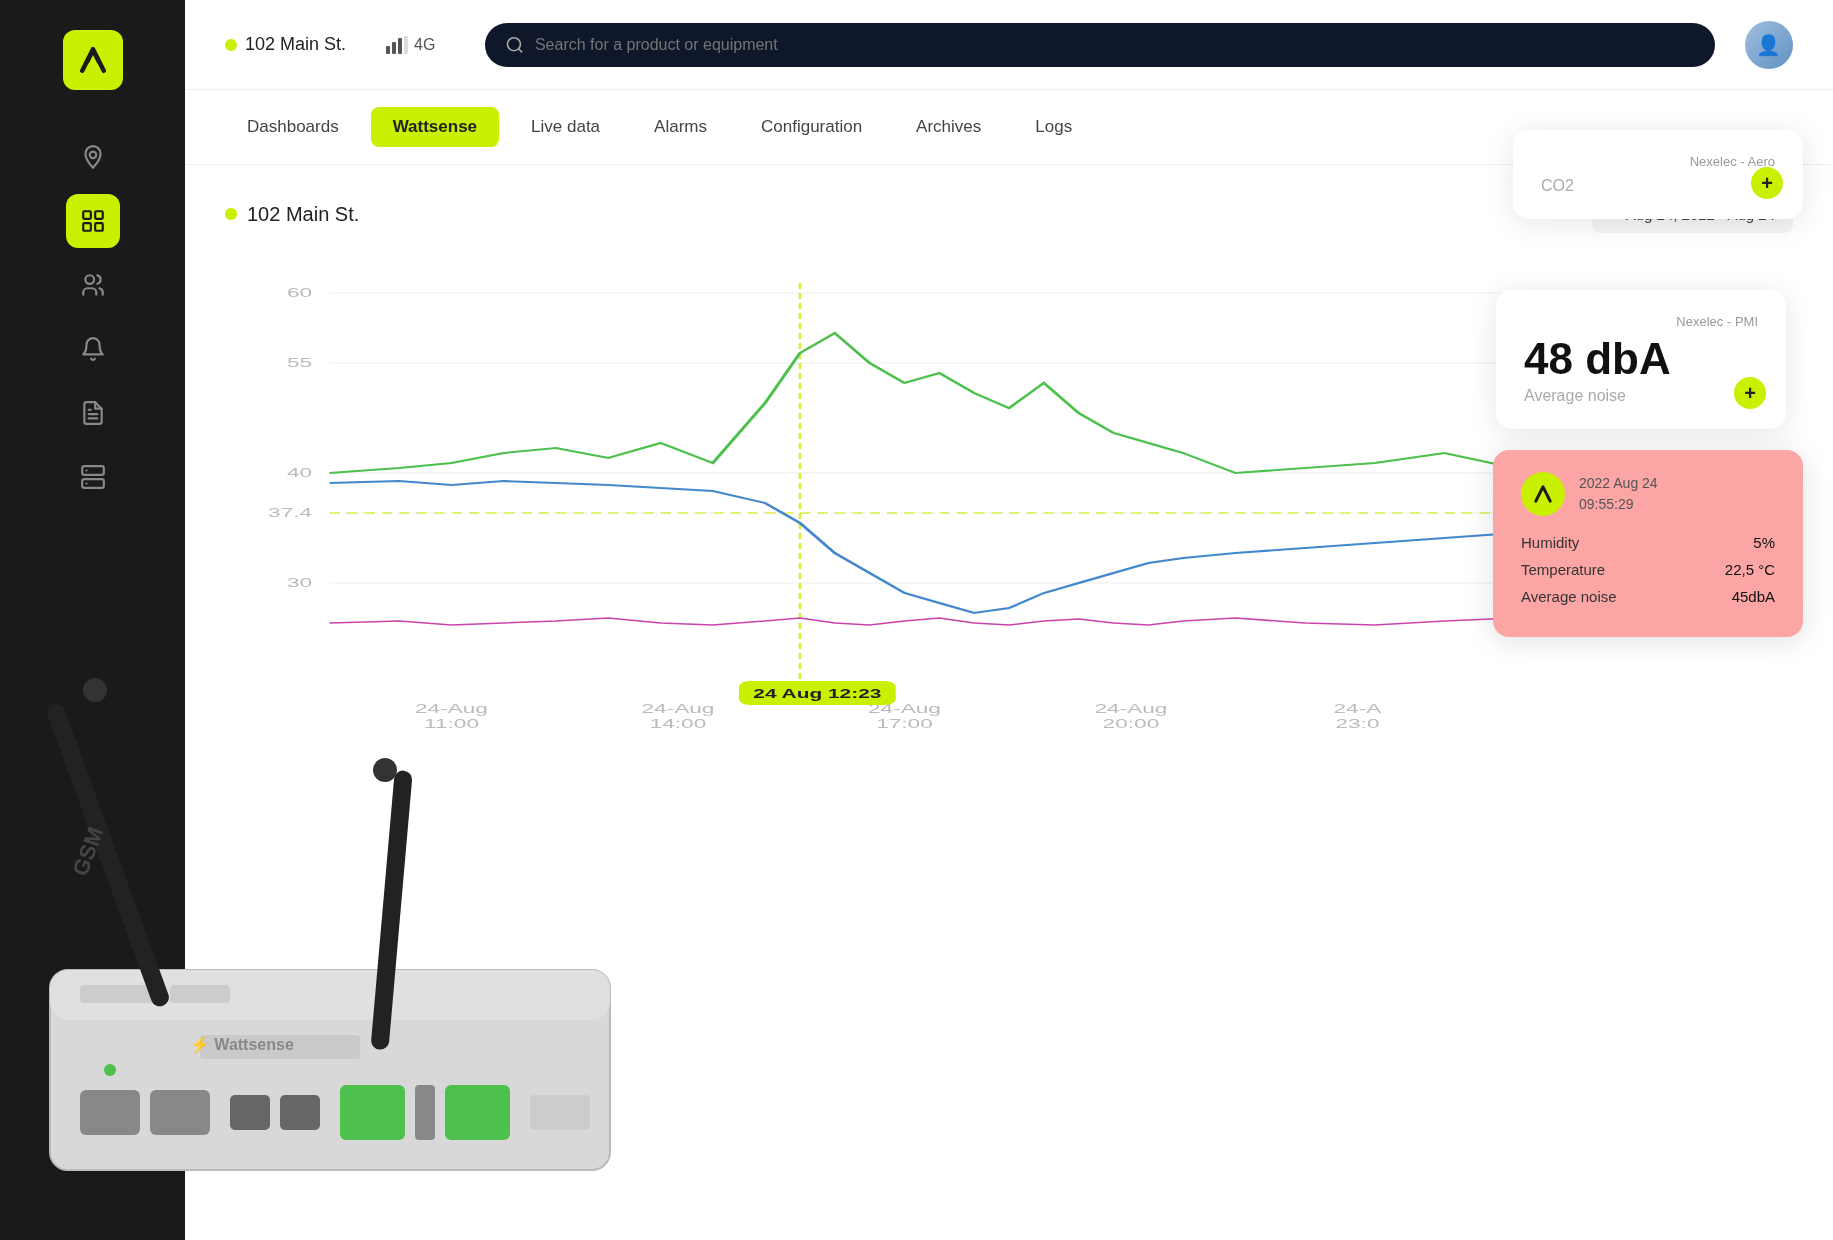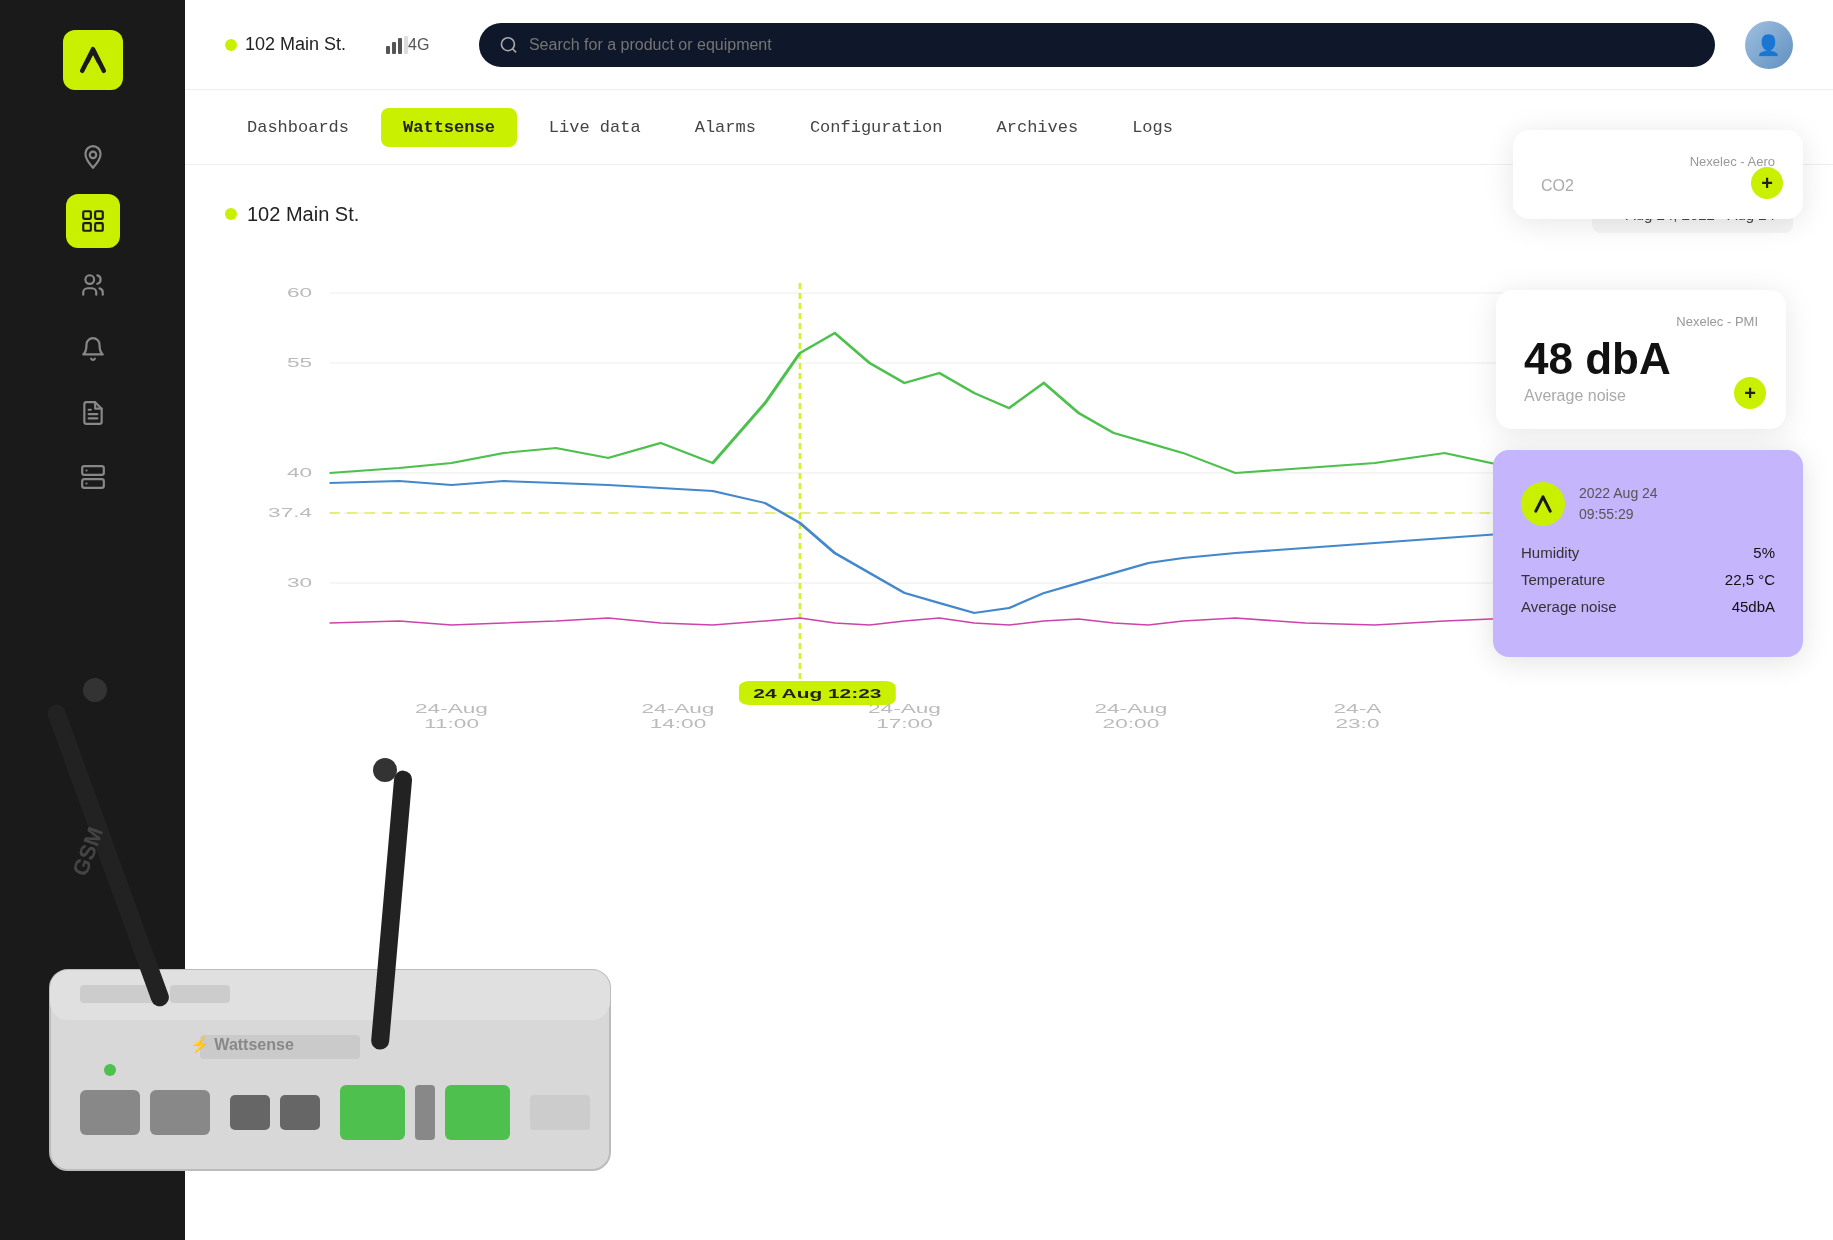--- a/index.html
+++ b/index.html
@@ -88,20 +88,21 @@
       color: #222;
     }
     .location-dot {
       width: 12px; height: 12px;
       border-radius: 50%;
       background: #c8f000;
     }
     .signal-badge {
       display: flex;
       align-items: center;
+      gap: 6px;
       color: #555;
       font-size: 16px;
       margin-left: 10px;
     }
     .search-bar {
       flex: 1;
       margin-left: 20px;
       display: flex;
       align-items: center;
       background: #0f172a;
@@ -129,21 +130,20 @@
     }
 
     
     .nav-tabs {
       display: flex;
       align-items: center;
       padding: 0 40px;
       height: 75px;
       border-bottom: 1px solid #eee;
       gap: 10px;
-      font-family: Liberation Mono, monospace;
     }
     .nav-tab {
       padding: 10px 22px;
       border-radius: 8px;
       font-size: 17px;
       cursor: pointer;
       color: #444;
       font-weight: 400;
     }
     .nav-tab.active {
@@ -232,23 +232,23 @@
       justify-content: center;
       font-size: 20px;
       font-weight: 700;
       color: #222;
       cursor: pointer;
     }
 
     
     .tooltip-card {
       position: absolute;
-      background: #c4b5fd;
+      background: #fca5a5;
       border-radius: 16px;
-      padding: 32px 28px;
+      padding: 22px 28px;
       box-shadow: 0 4px 30px rgba(0,0,0,0.12);
       min-width: 300px;
       margin-left: 15px;
     }
     .tooltip-card .tc-header {
       display: flex;
       align-items: center;
       gap: 14px;
       margin-bottom: 18px;
     }

